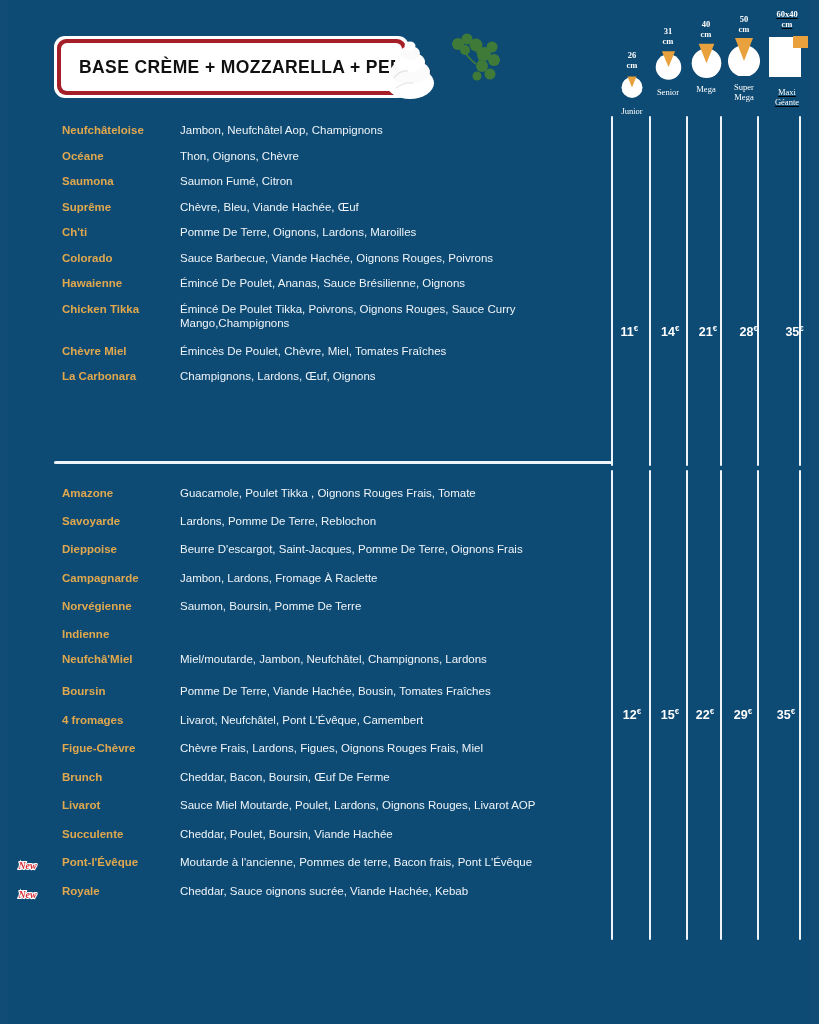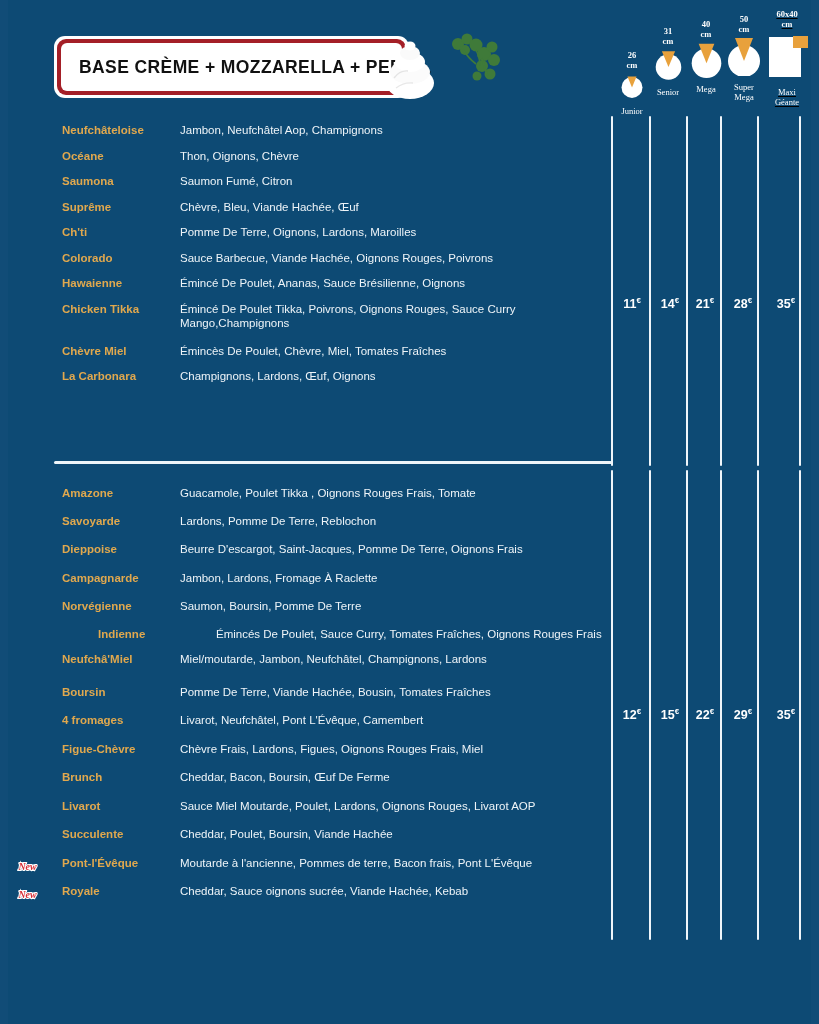--- a/index.html
+++ b/index.html
@@ -330,21 +330,21 @@
     <div class="row">
       <div class="row-name">Chèvre Miel</div>
       <div class="row-desc">Émincès De Poulet, Chèvre, Miel, Tomates Fraîches</div>
     </div>
     <div class="row">
       <div class="row-name">La Carbonara</div>
       <div class="row-desc">Champignons, Lardons, Œuf, Oignons</div>
     </div>
   </div>
 
-  <div class="price-row" style="top:296px;">
+  <div class="price-row" style="top:324px;gap:8px;">
     <div class="price-cell"><span>11</span><sup>€</sup></div>
     <div class="price-cell" style="margin-left:-2px;"><span>14</span><sup>€</sup></div>
     <div class="price-cell" style="margin-left:-5px;"><span>21</span><sup>€</sup></div>
     <div class="price-cell" style="margin-left:-2px;"><span>28</span><sup>€</sup></div>
     <div class="price-cell" style="margin-left:3px;"><span>35</span><sup>€</sup></div>
   </div>
 
   <div class="section" style="top:486px;">
     <div class="row" style="margin-bottom:13px;">
       <div class="row-name">Amazone</div>
@@ -359,23 +359,22 @@
       <div class="row-desc">Beurre D'escargot, Saint-Jacques, Pomme De Terre, Oignons Frais</div>
     </div>
     <div class="row" style="margin-bottom:14px;">
       <div class="row-name">Campagnarde</div>
       <div class="row-desc">Jambon, Lardons, Fromage À Raclette</div>
     </div>
     <div class="row" style="margin-bottom:13px;">
       <div class="row-name">Norvégienne</div>
       <div class="row-desc">Saumon, Boursin, Pomme De Terre</div>
     </div>
-    <div class="row" style="justify-content:flex-end;">
+    <div class="row" style="">
       <div class="row-name">Indienne</div>
-      <div class="row-desc" style="max-width:392px;">Émincés De Poulet, Sauce Curry, Tomates Fraîches, Oignons Rouges Frais</div>
     </div>
     <div class="row" style="margin-bottom:18px;">
       <div class="row-name">Neufchâ'Miel</div>
       <div class="row-desc">Miel/moutarde, Jambon, Neufchâtel, Champignons, Lardons</div>
     </div>
     <div class="row" style="margin-bottom:14px;">
       <div class="row-name">Boursin</div>
       <div class="row-desc">Pomme De Terre, Viande Hachée, Bousin, Tomates Fraîches</div>
     </div>
     <div class="row" style="margin-bottom:14px;">

